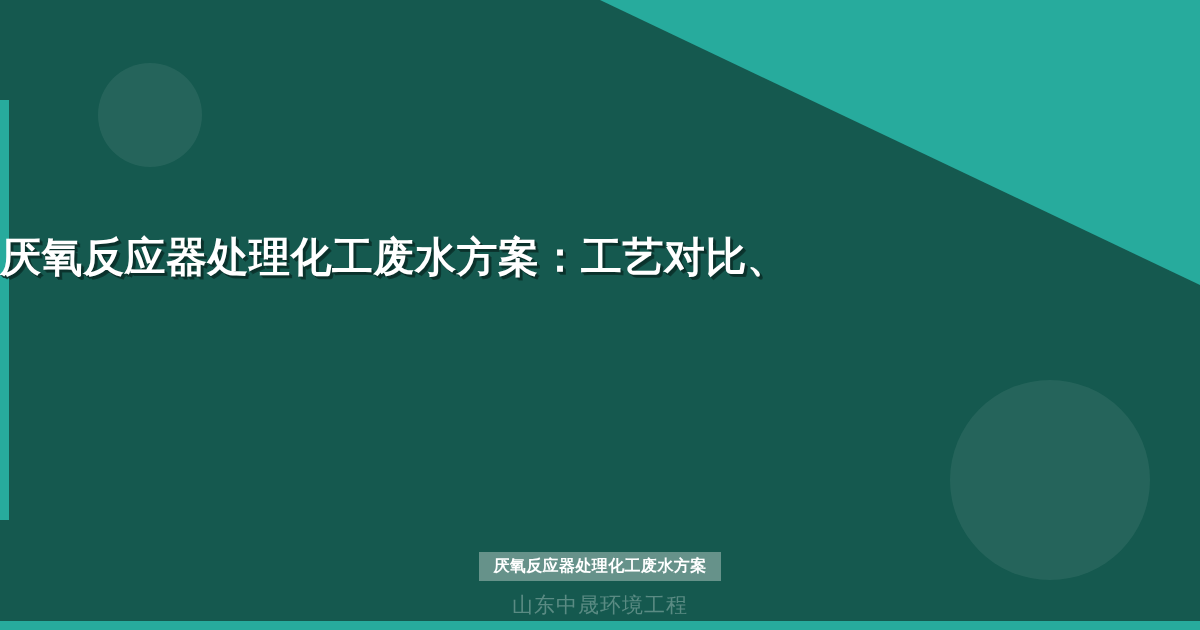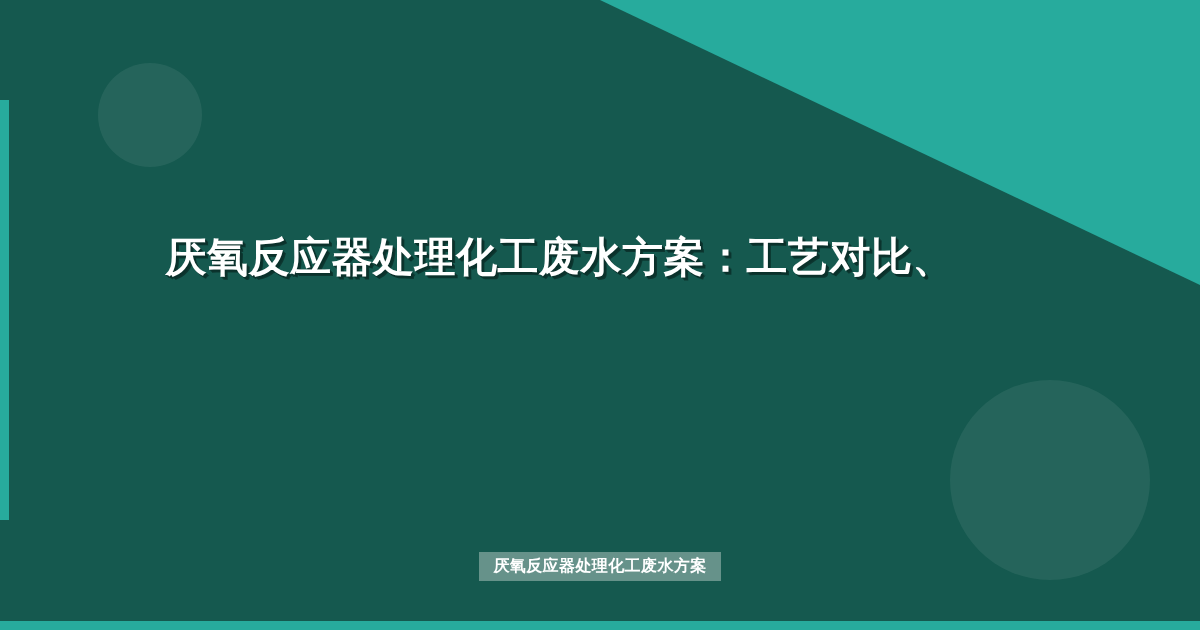--- a/index.html
+++ b/index.html
@@ -29,21 +29,21 @@
     height: 100%;
     pointer-events: none;
   }
 
   
   .title-block {
     position: absolute;
     left: 0;
     top: 228px;
     width: 954px;
-    text-align: right;
+    text-align: left;
     z-index: 5;
   }
   .title-line {
     display: block;
     color: #ffffff;
     font-weight: 700;
     font-size: 41px;
     line-height: 58px;
     letter-spacing: 0.5px;
     white-space: nowrap;
@@ -113,14 +113,17 @@
   </svg>
 
   <div class="title-block">
     <span class="title-line">厌氧反应器处理化工废水方案：工艺对比、</span>
   </div>
 
   <div class="badge-wrap">
     <span class="badge">厌氧反应器处理化工废水方案</span>
   </div>
 
+  <div class="footer-wrap">
+    <span class="footer-mark">山东中晟环境工程</span>
+  </div>
 
 </div>
 
 </body></html>

